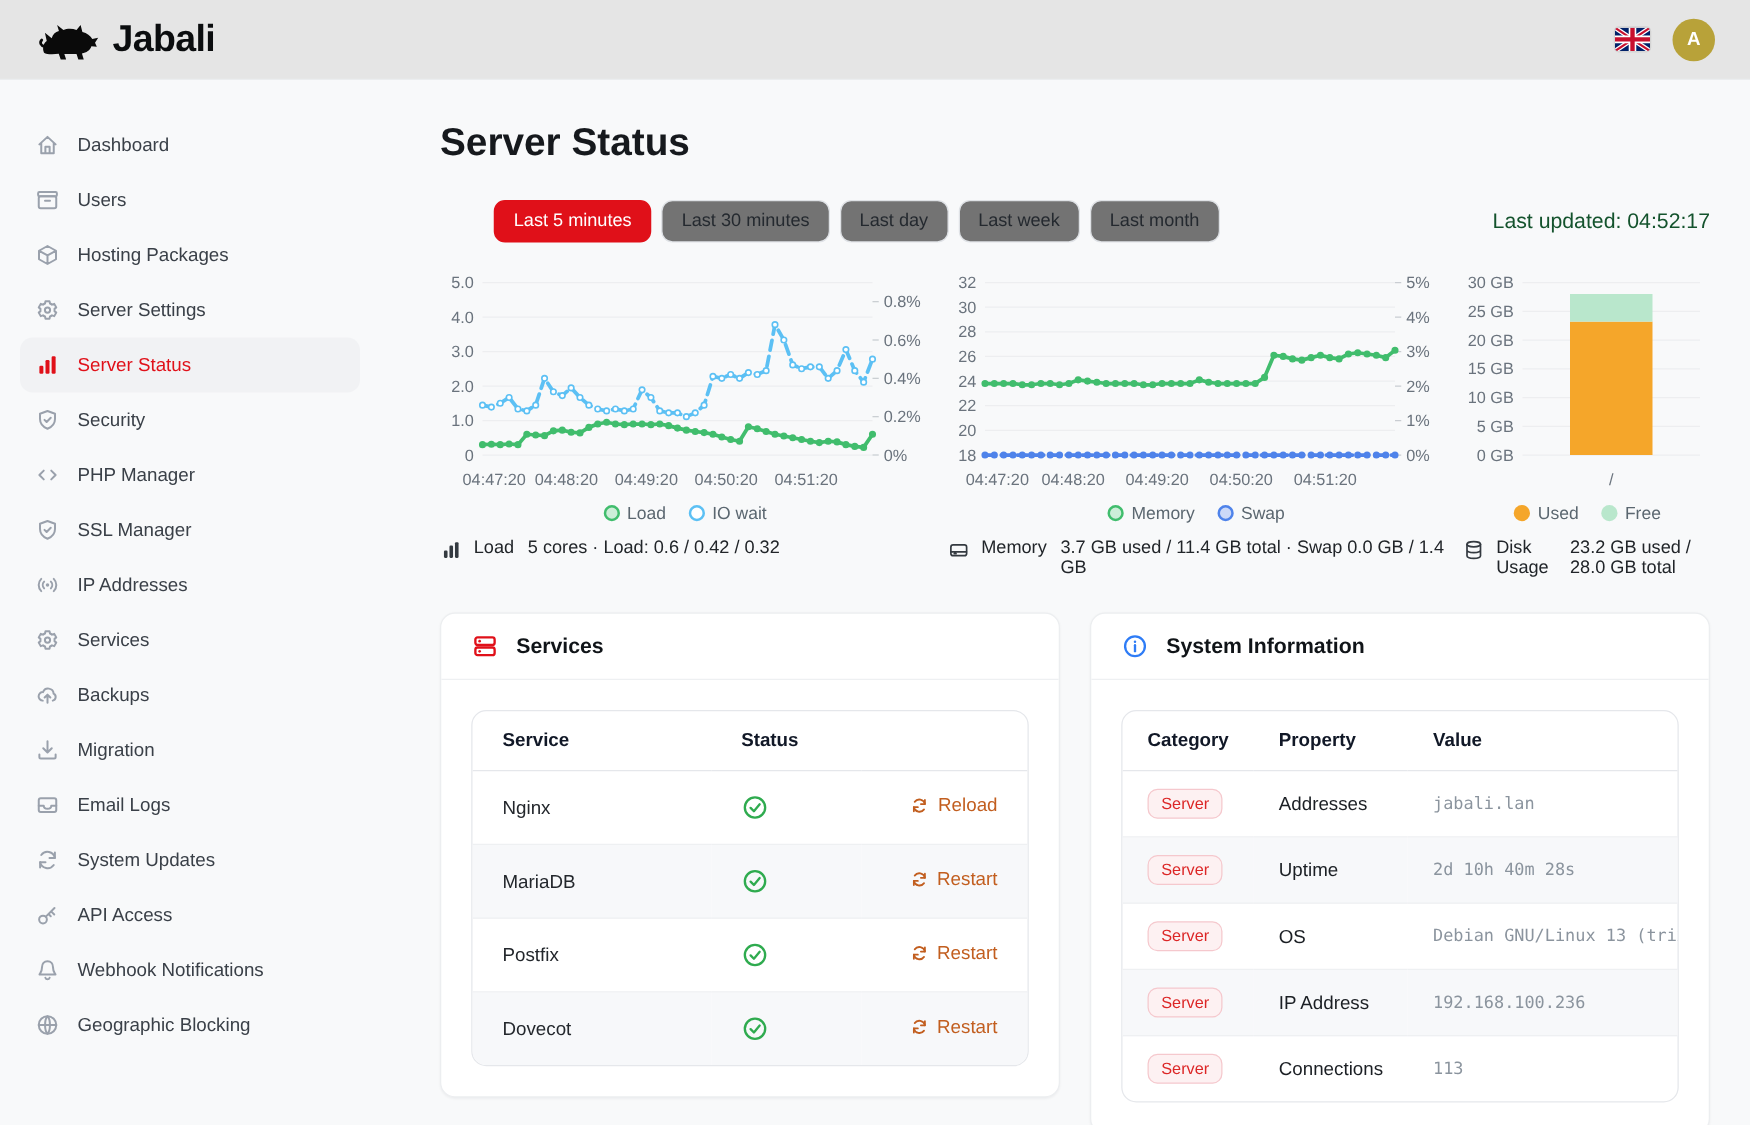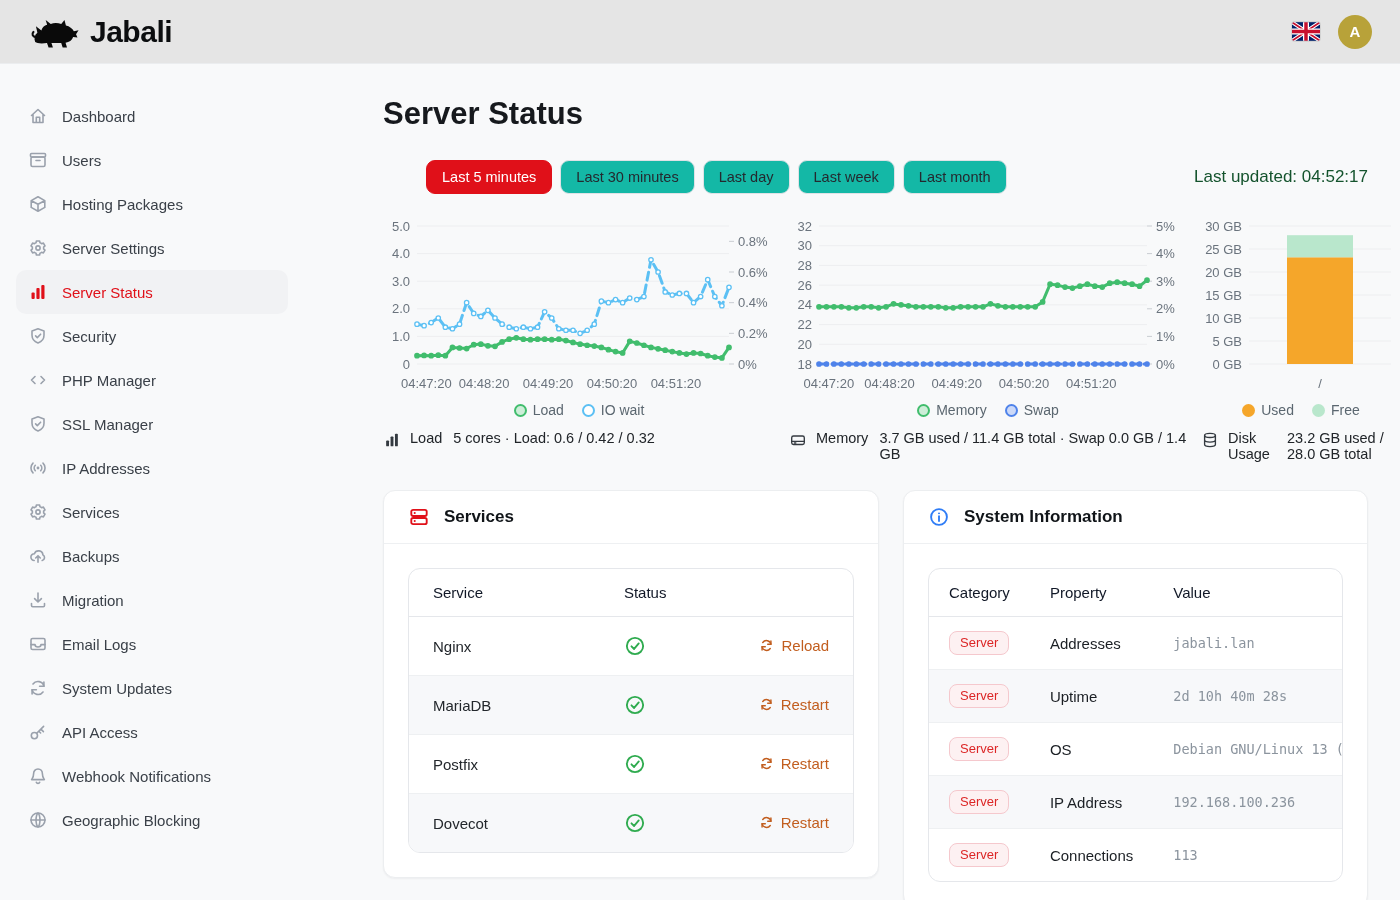--- a/index.html
+++ b/index.html
@@ -12,36 +12,36 @@
   .brand { display:flex; align-items:center; gap:10px; }
   .brand-logo svg { display:block; }
   .brand-title { font-size:30px; font-weight:800; color:#0b0d0f; letter-spacing:-0.5px; }
   .nav-right { display:flex; align-items:center; gap:18px; }
   .flag { width:28px; height:19px; border-radius:3px; overflow:hidden; display:block; cursor:pointer; box-shadow:0 0 0 1px rgba(0,0,0,.08); }
   .flag svg { display:block; }
   .avatar { width:34px; height:34px; border-radius:50%; background:#b8a239; color:#fff;
     display:flex; align-items:center; justify-content:center; font-weight:700; font-size:15px; cursor:pointer; }
 
   
-  .layout { display:flex; height:836px;gap:31px; }
+  .layout { display:flex; height:836px; }
   .sidebar { width:304px; flex:none; padding-top:30px; }
   .side-item { height:44px; margin:0 16px; padding:0 12px; border-radius:10px;
     display:flex; align-items:center; gap:14px; cursor:pointer; color:#3a4048; font-size:15px; }
   .side-item .s-icon { width:20px; height:20px; color:#9aa1ac; flex:none; display:flex; }
   .side-item.active { background:#f1f2f4; color:#e01019; font-weight:500; }
   .side-item.active .s-icon { color:#e01019; }
 
   .main { flex:1; min-width:0; padding:26px 32px 0 48px; }
   h1.page-title { font-size:31px; font-weight:800; color:#16191d; margin:6px 0 28px; }
 
   
   .filter-row { display:flex; justify-content:space-between; align-items:center; margin-bottom:22px;margin-left:43px; }
   .filters { display:flex; gap:8px; }
   .filter-btn { font-size:14.5px; padding:8px 15px; border-radius:9px; border:1px solid #dfe2e6;
-    background:#14b8a6; color:#24292f; cursor:pointer; font-family:inherit; }
+    background:#737373; color:#24292f; cursor:pointer; font-family:inherit; }
   .filter-btn.active { background:#e01019; border-color:#e01019; color:#fff; }
   .last-updated { font-size:17px; color:#14532d; }
 
   
   .charts-row { display:flex; gap:14px; margin-bottom:28px; }
   .chart-col { display:flex; flex-direction:column; }
   .legend { display:flex; justify-content:center; gap:18px; margin-top:6px; font-size:14px; color:#5b6770; }
   .legend-item { display:flex; align-items:center; gap:6px; }
   .legend-dot { width:13px; height:13px; border-radius:50%; display:inline-block; }
   .stat-line { display:flex; align-items:flex-start; gap:9px; margin-top:12px; font-size:14.5px; color:#212529; }
@@ -57,21 +57,21 @@
   .card.services { width:496px; flex:none; }
   .card.system { flex:1; min-width:0; }
   .card-header { display:flex; align-items:center; gap:14px; padding:15px 24px;
     border-bottom:1px solid #eef0f2; font-size:17px; font-weight:700; color:#101418; }
   .card-header .c-icon { width:22px; height:22px; display:flex; }
   .c-icon.red { color:#e01019; }
   .c-icon.blue { color:#2e7cf6; }
   .card-body { padding:24px; }
   .table-wrap { border:1px solid #e5e7eb; border-radius:12px; overflow:hidden; }
   table { width:100%; border-collapse:collapse; font-size:15px; }
-  thead th { text-align:left; font-weight:400; color:#111827; padding:15px 24px; border-bottom:1px solid #e5e7eb; }
+  thead th { text-align:left; font-weight:700; color:#111827; padding:15px 24px; border-bottom:1px solid #e5e7eb; }
   tbody tr:nth-child(even) { background:#f7f8fa; }
   tbody tr + tr td { border-top:1px solid #eef0f2; }
   tbody td { padding:18px 24px; color:#23272c; vertical-align:middle; }
   .svc-action { text-align:right; }
   .action-link { color:#c25e1f; display:inline-flex; align-items:center; gap:7px; cursor:pointer; white-space:nowrap; }
   .action-link .a-icon { width:15px; height:15px; display:flex; }
   .ok-icon { width:22px; height:22px; display:flex; }
 
   .sys-table thead th { padding:15px 20px; }
   .sys-table tbody td { padding:14px 20px; }

